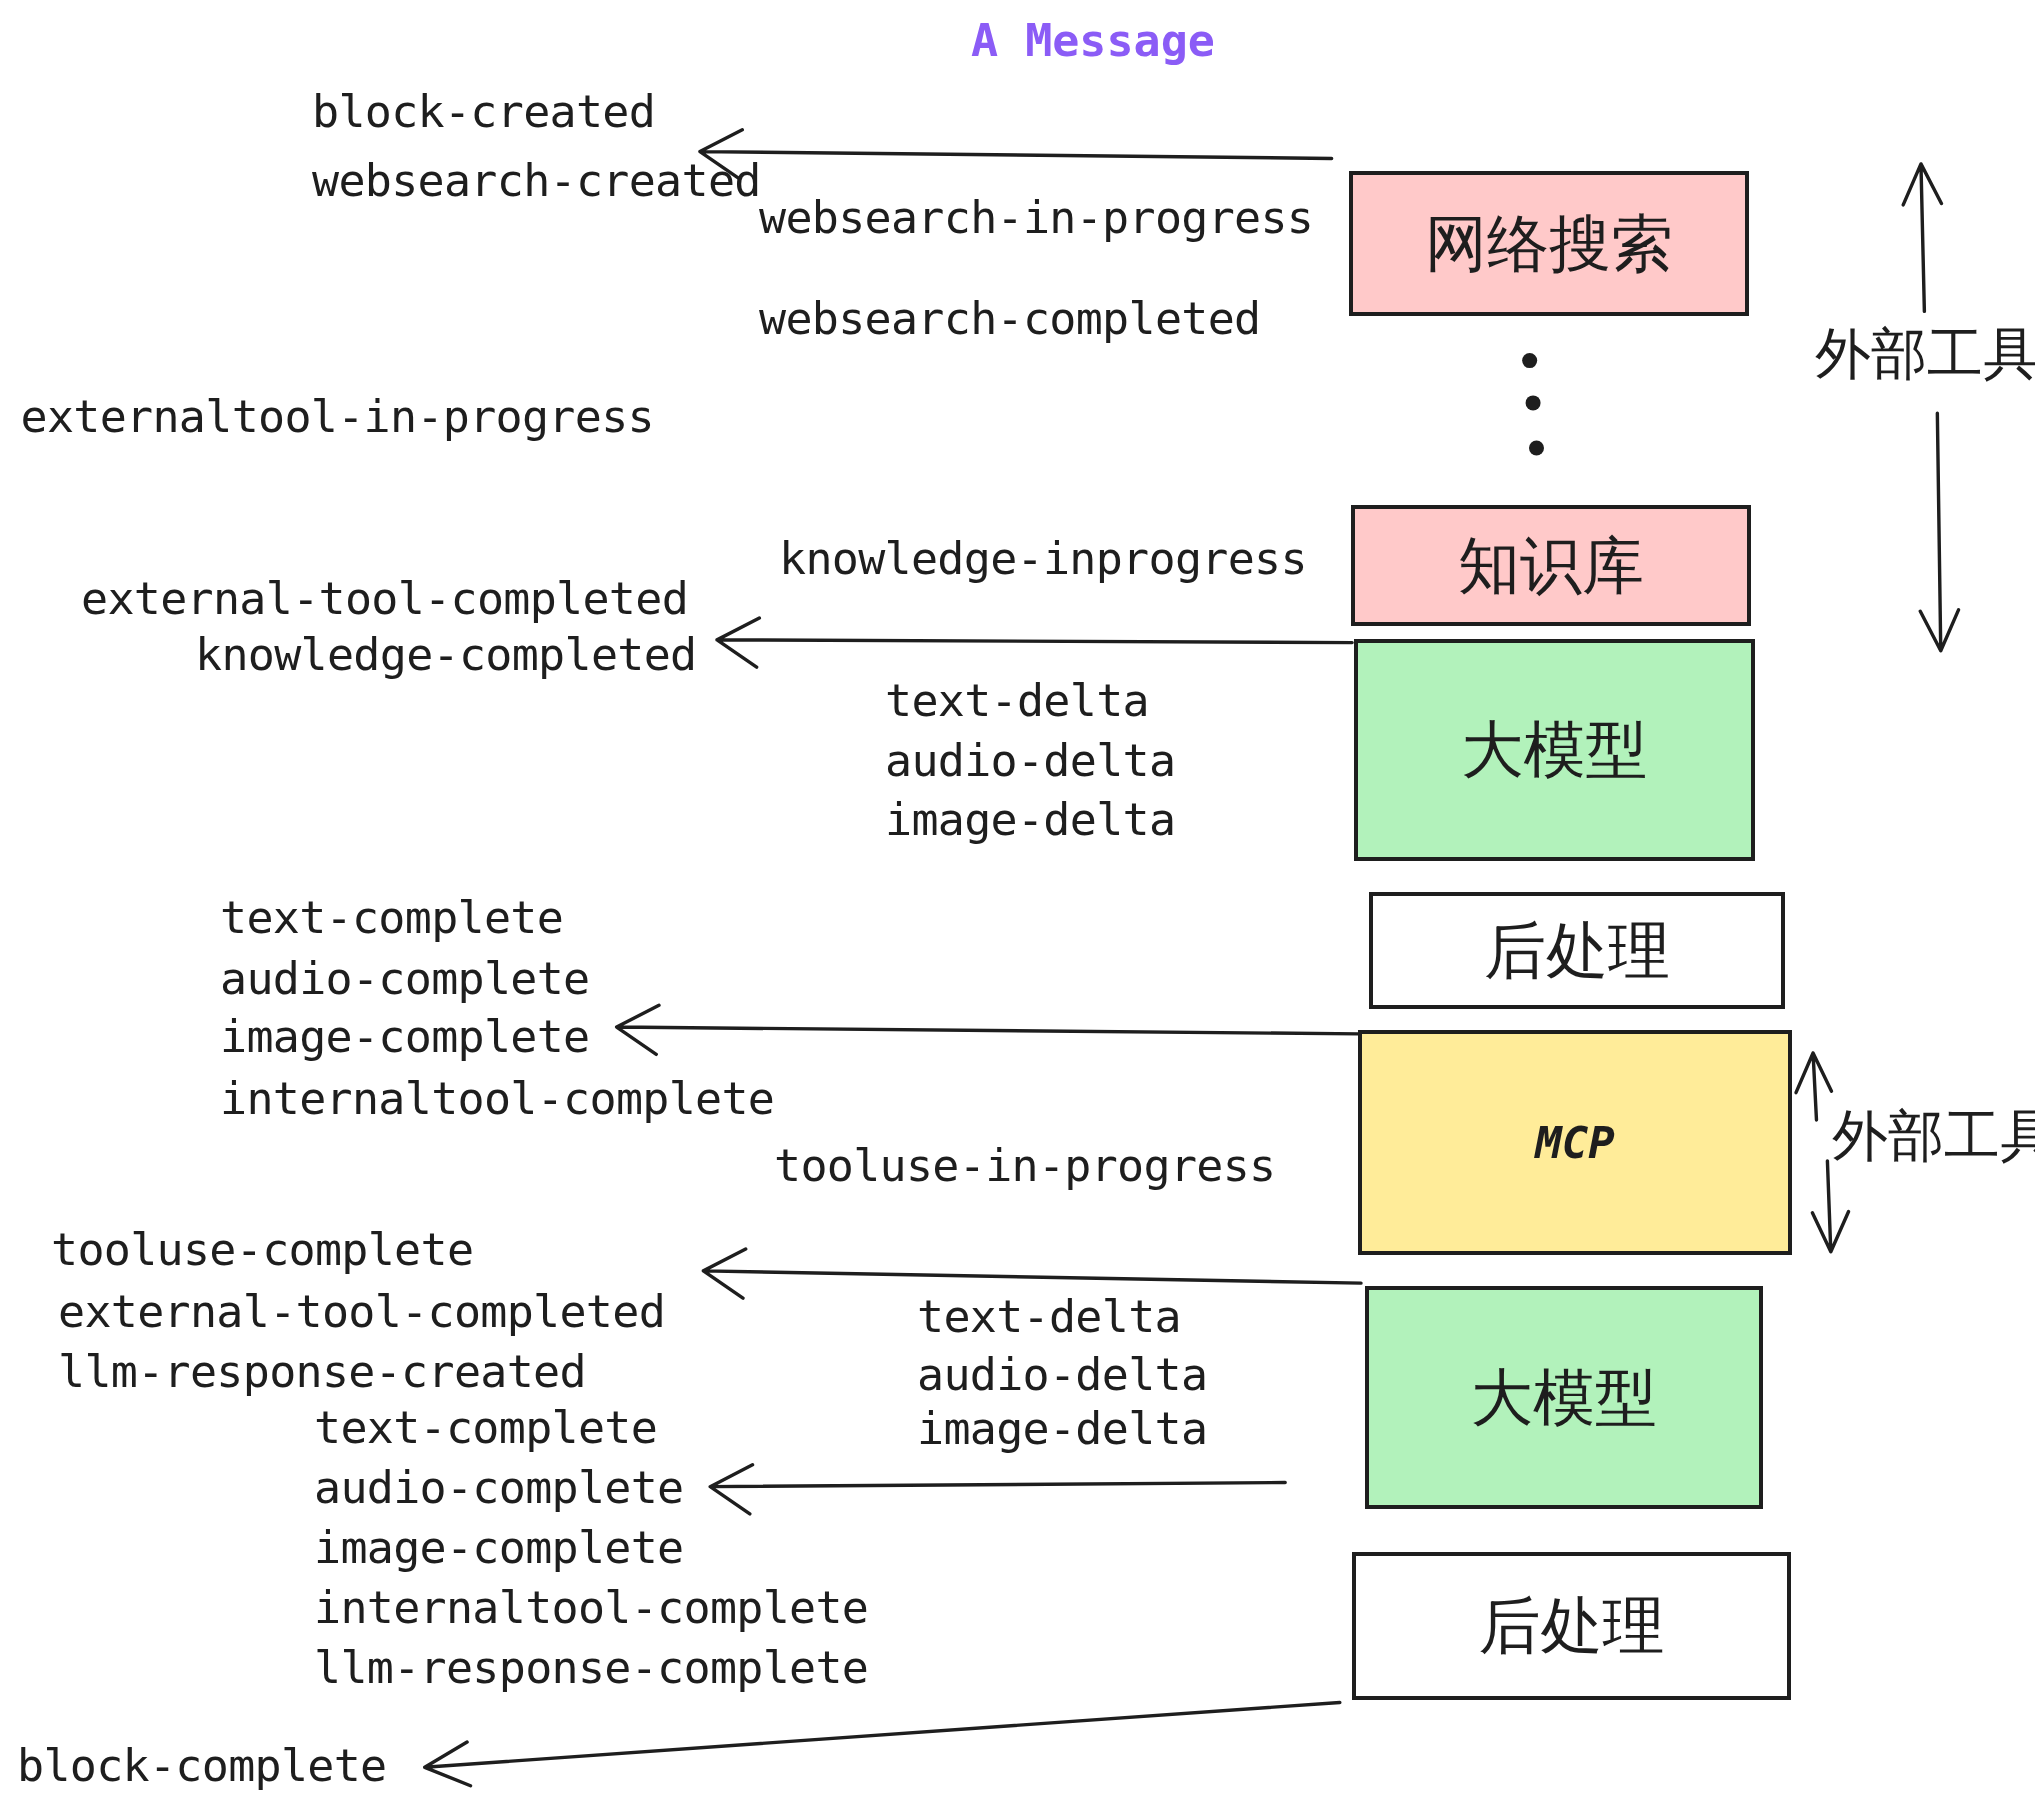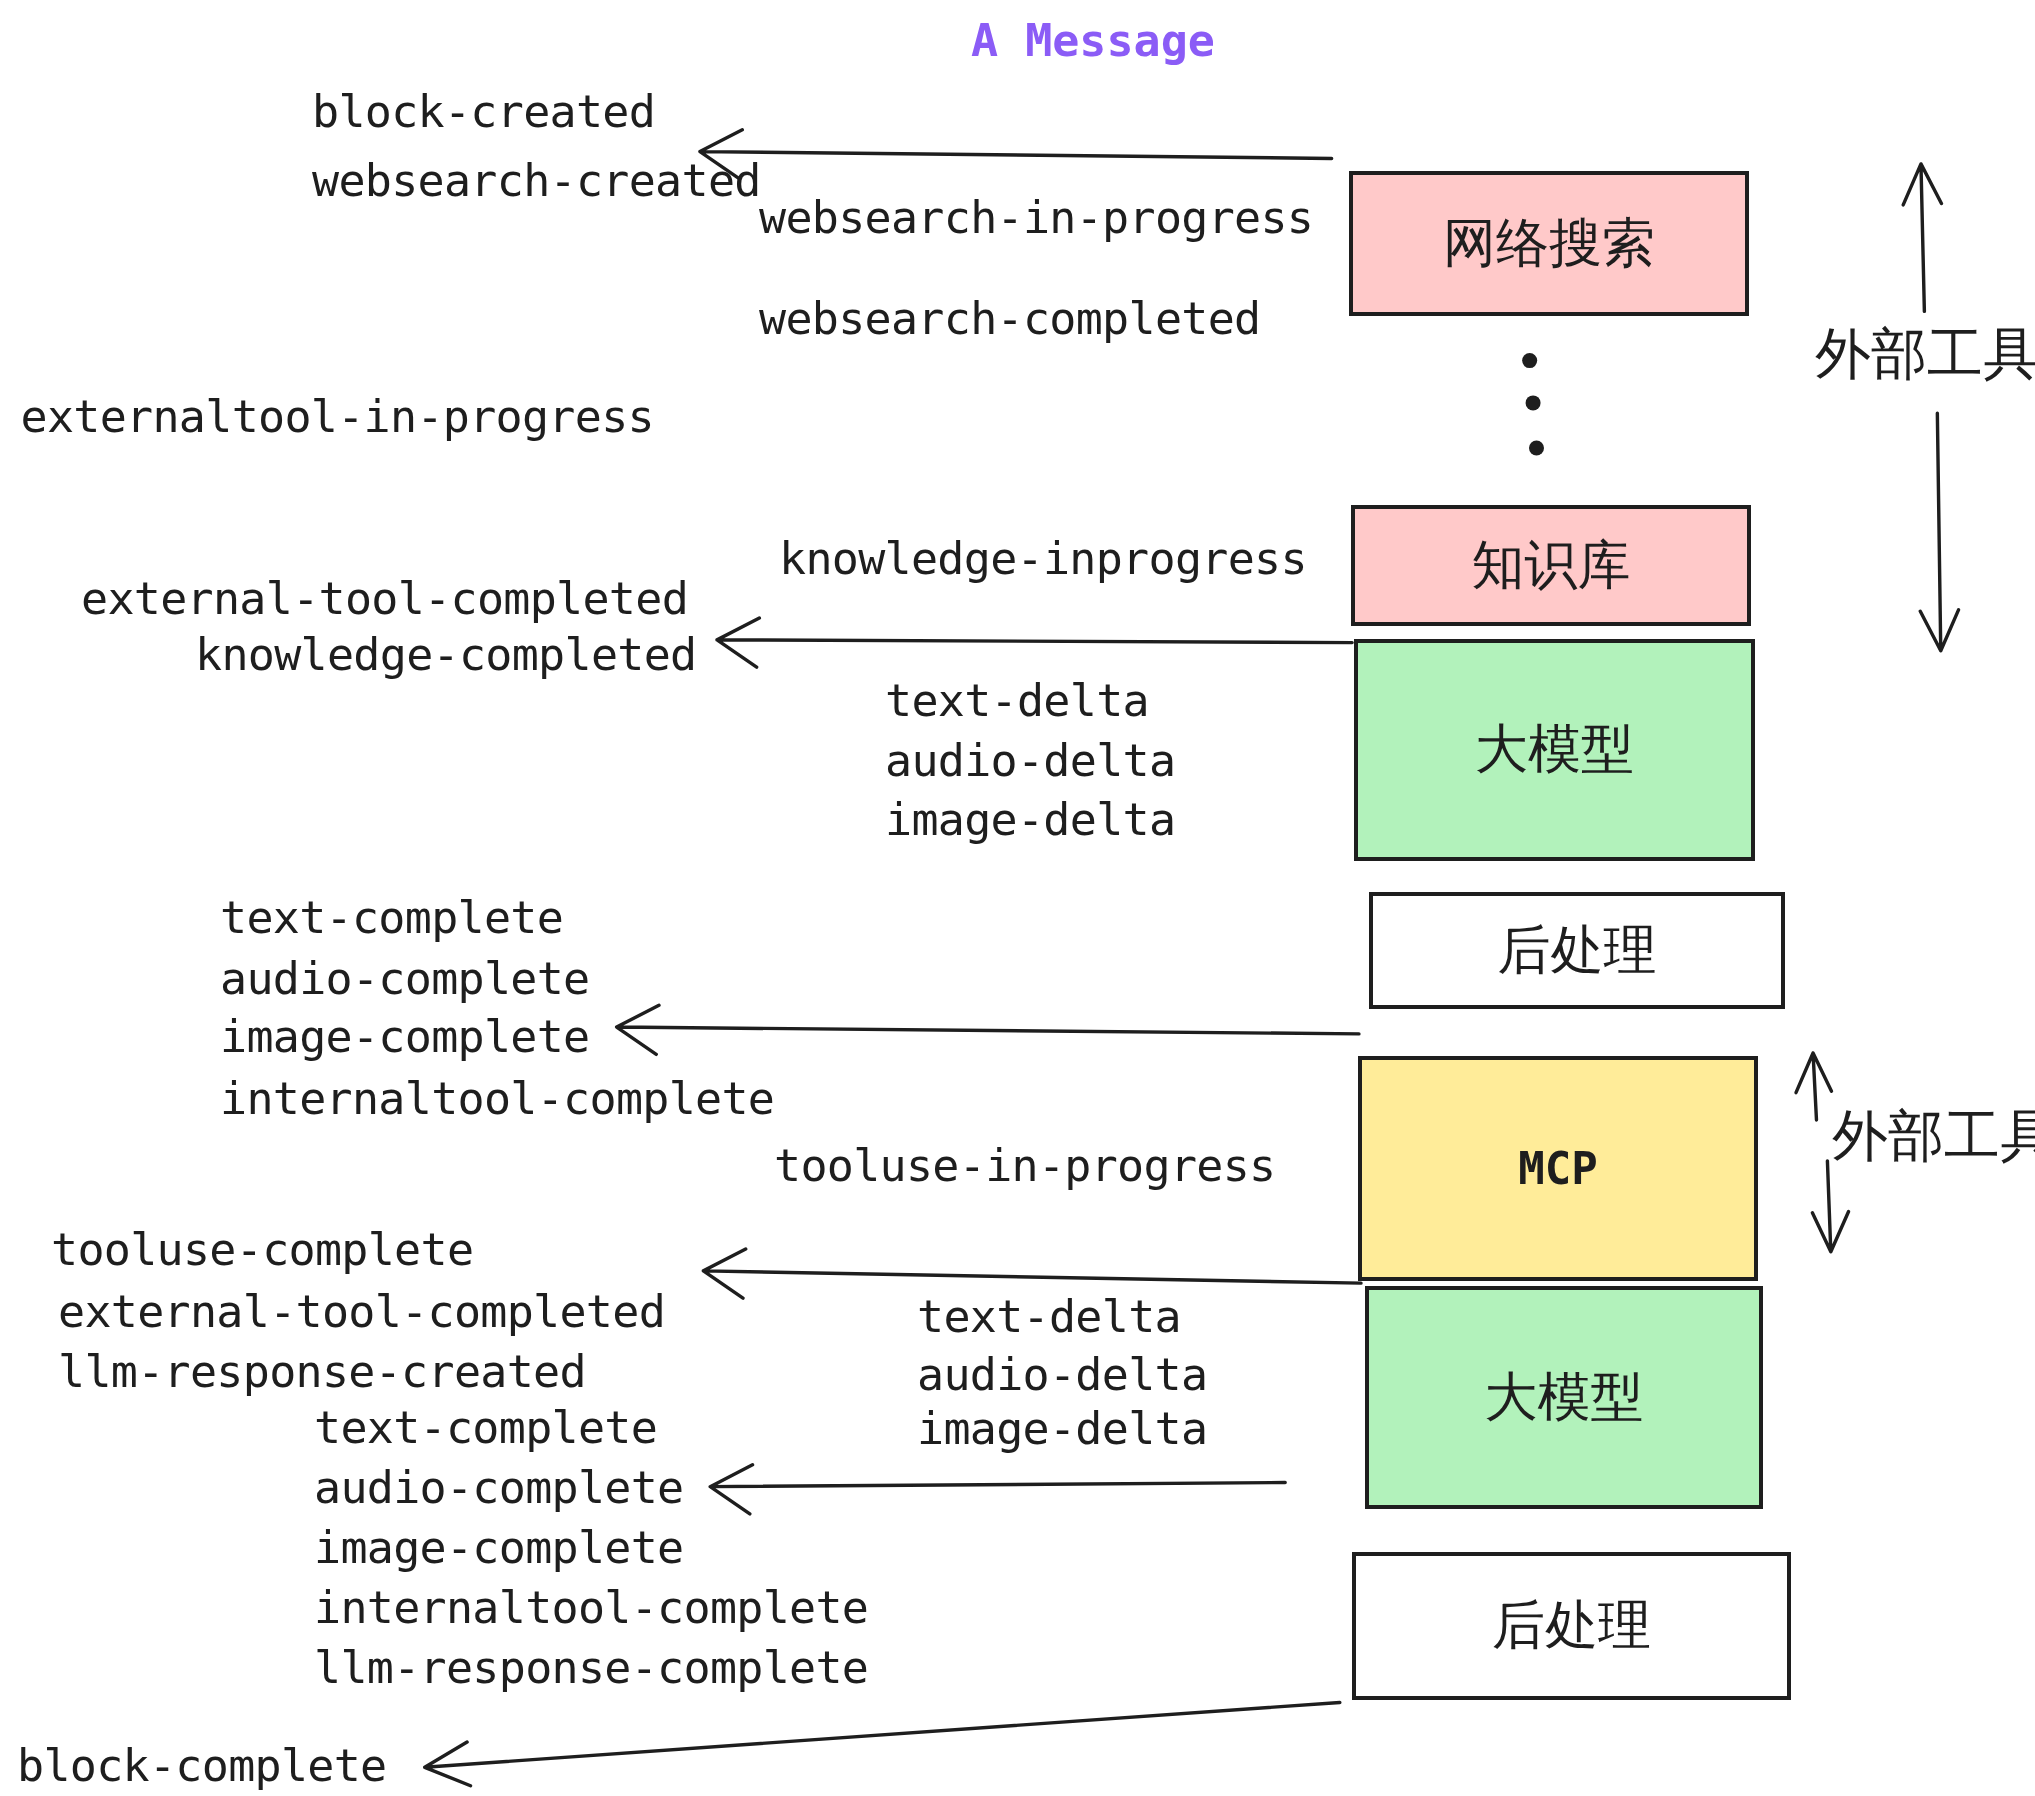--- a/index.html
+++ b/index.html
@@ -32,42 +32,42 @@
     color: #8b5cf6;
   }
   .node {
     position: absolute;
     box-sizing: border-box;
     border: 4.1px solid #1e1e1e;
     display: flex;
     align-items: center;
     justify-content: center;
     font-family: "DejaVu Sans", "Liberation Sans", sans-serif;
-    font-size: 53px;
+    font-size: 62px;
     color: #1e1e1e;
   }
   .node.mono {
     font-family: "DejaVu Sans Mono", "Liberation Mono", monospace;
     font-size: 44px;
     font-weight: bold;
   }
   .annot {
     position: absolute;
     white-space: nowrap;
     font-family: Liberation Mono, monospace;
     font-size: 56px;
     line-height: 46px;
     color: #1e1e1e;
   }
   
   #node-websearch { left: 1349px; top: 171px;  width: 400px; height: 145px; }
   #node-knowledge { left: 1351px; top: 505px;  width: 400px; height: 121px; }
   #node-llm-1     { left: 1354px; top: 639px;  width: 401px; height: 222px; }
   #node-post-1    { left: 1369px; top: 892px; width: 416px; height: 117px; }
-  #node-mcp       { left: 1358px; top: 1056px; width: 400px; height: 225px; }
+  #node-mcp       { left: 1358px; top: 1030px; width: 434px; height: 225px; font-style: italic; }
   #node-llm-2     { left: 1365px; top: 1286px; width: 398px; height: 223px; }
   #node-post-2    { left: 1352px; top: 1552px; width: 439px; height: 148px; }
 </style>
 </head>
 <body>
 
 <div id="canvas">
 
   <svg id="arrow-layer" width="2035" height="1796" viewBox="0 0 2980 2630" fill="none" stroke="#1e1e1e" stroke-width="5" stroke-linecap="round" stroke-linejoin="round">
     <g>

